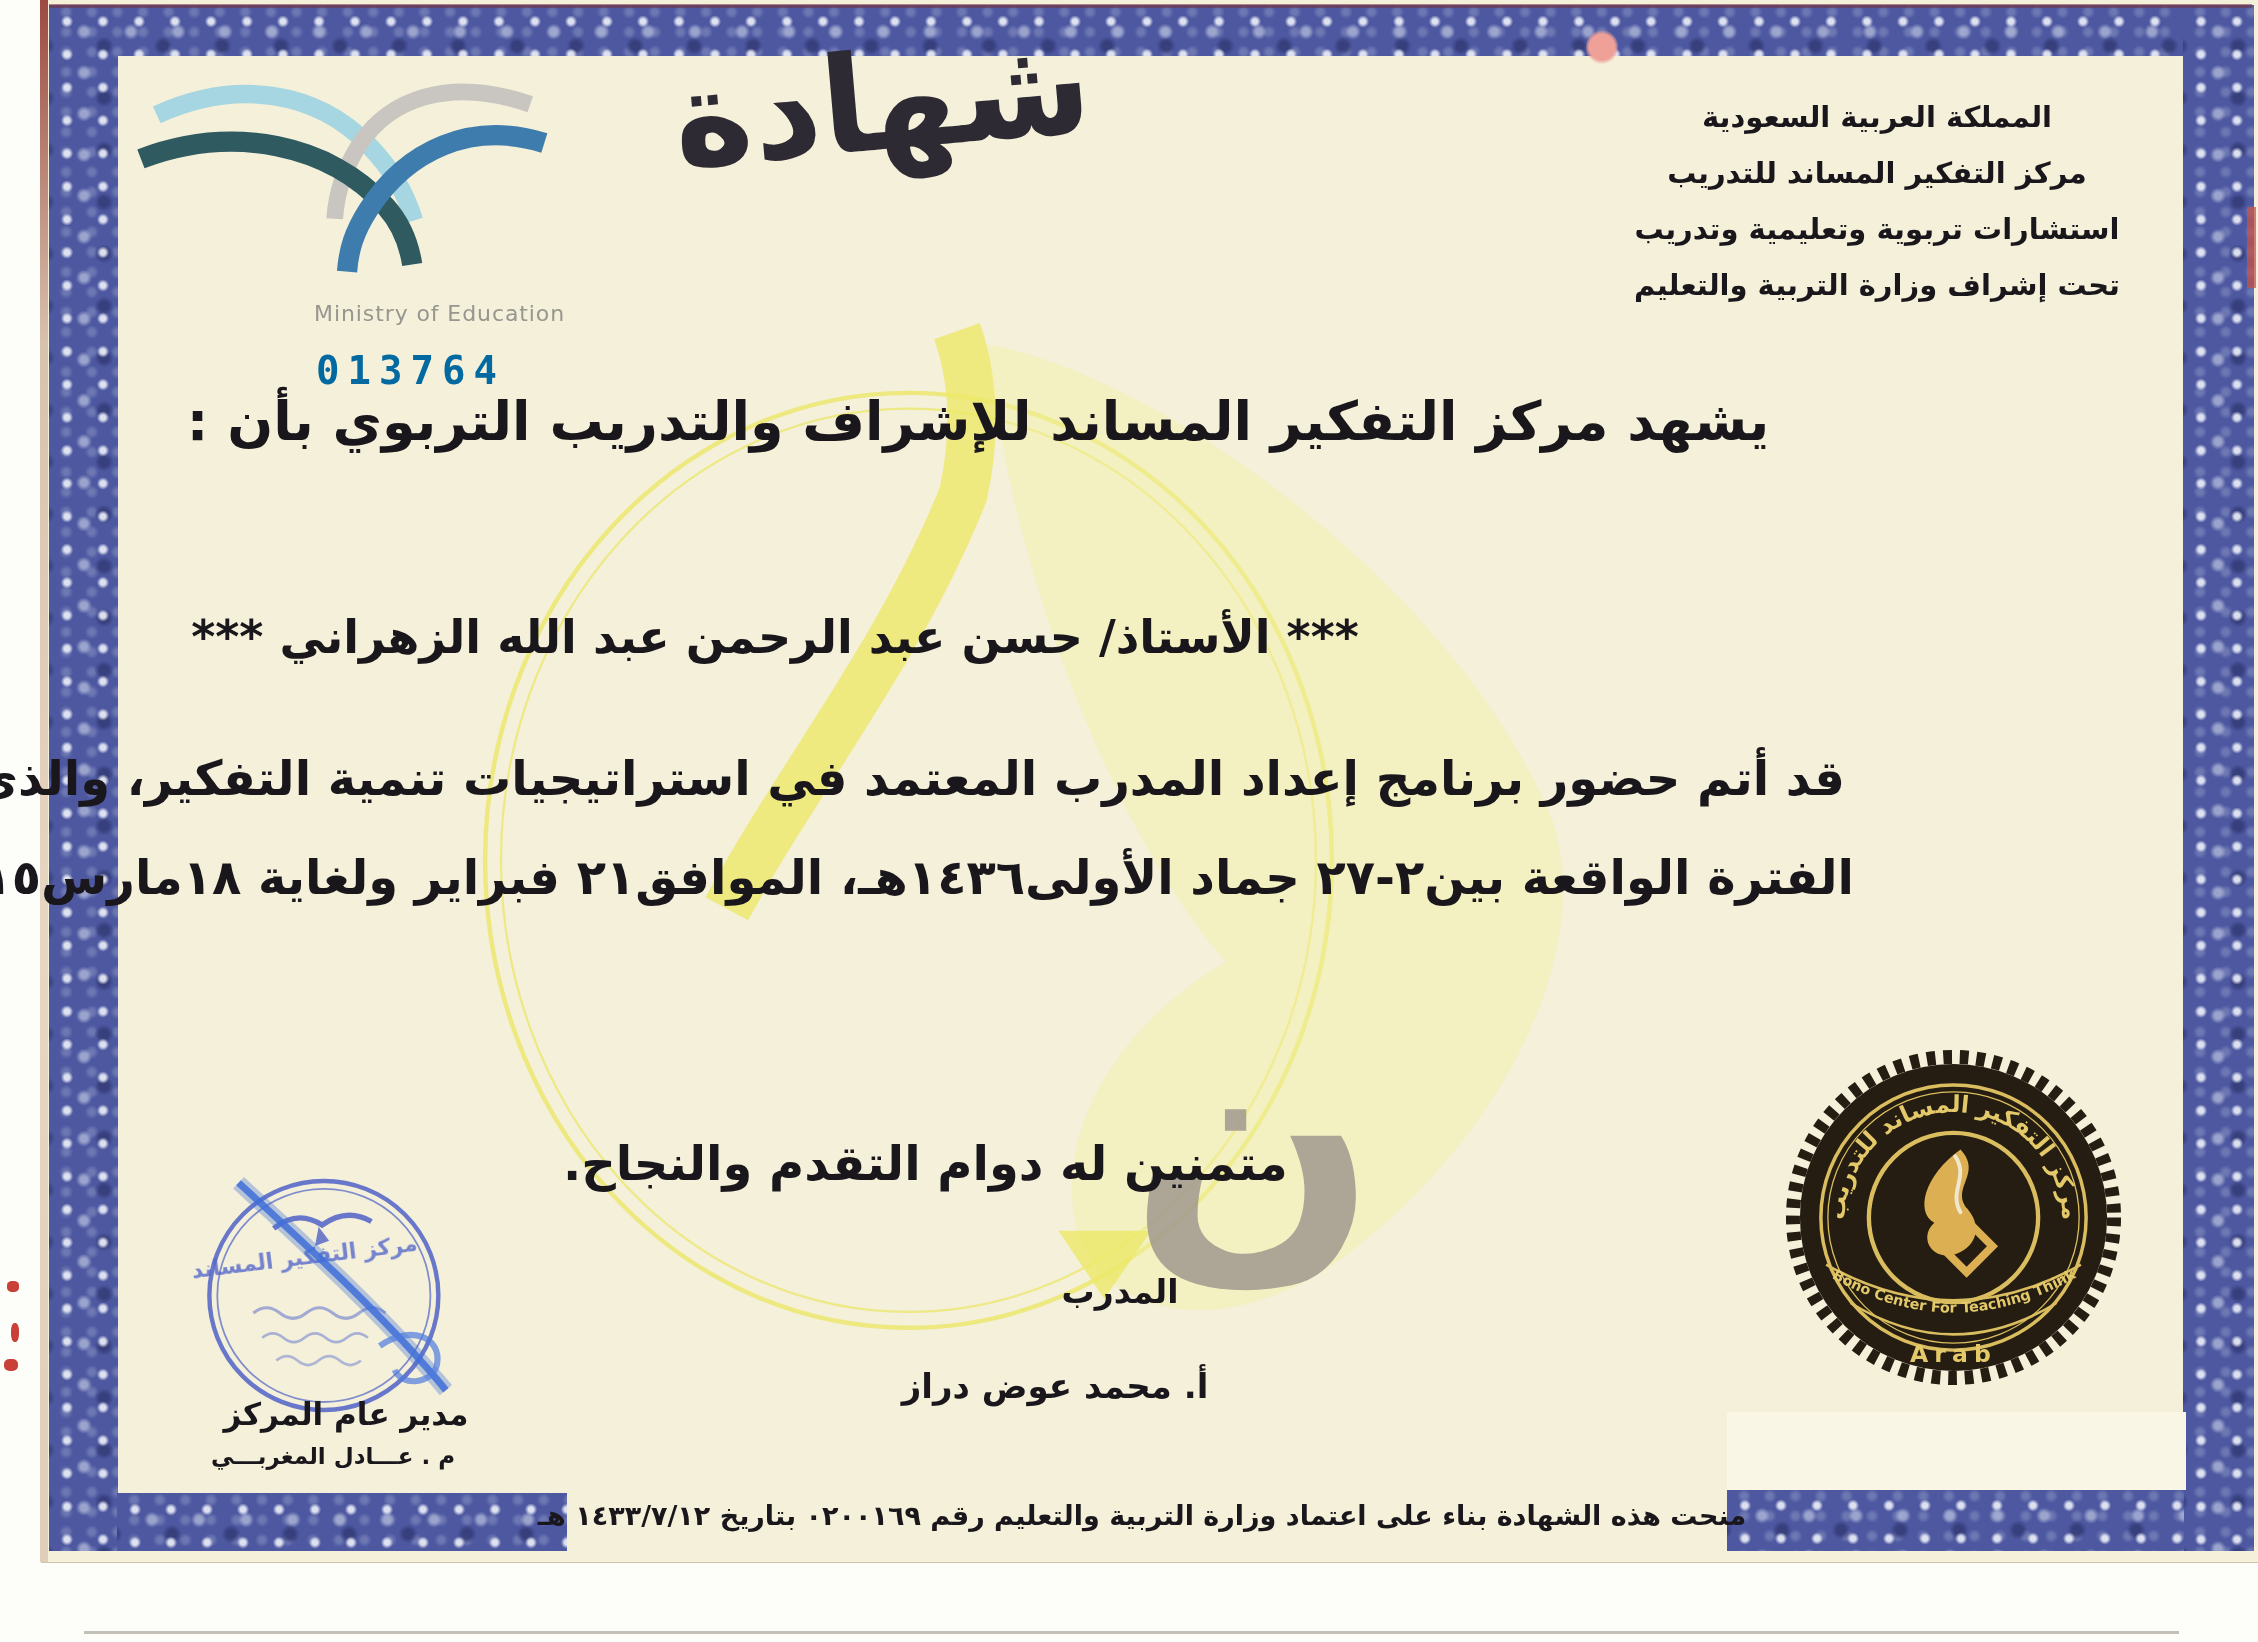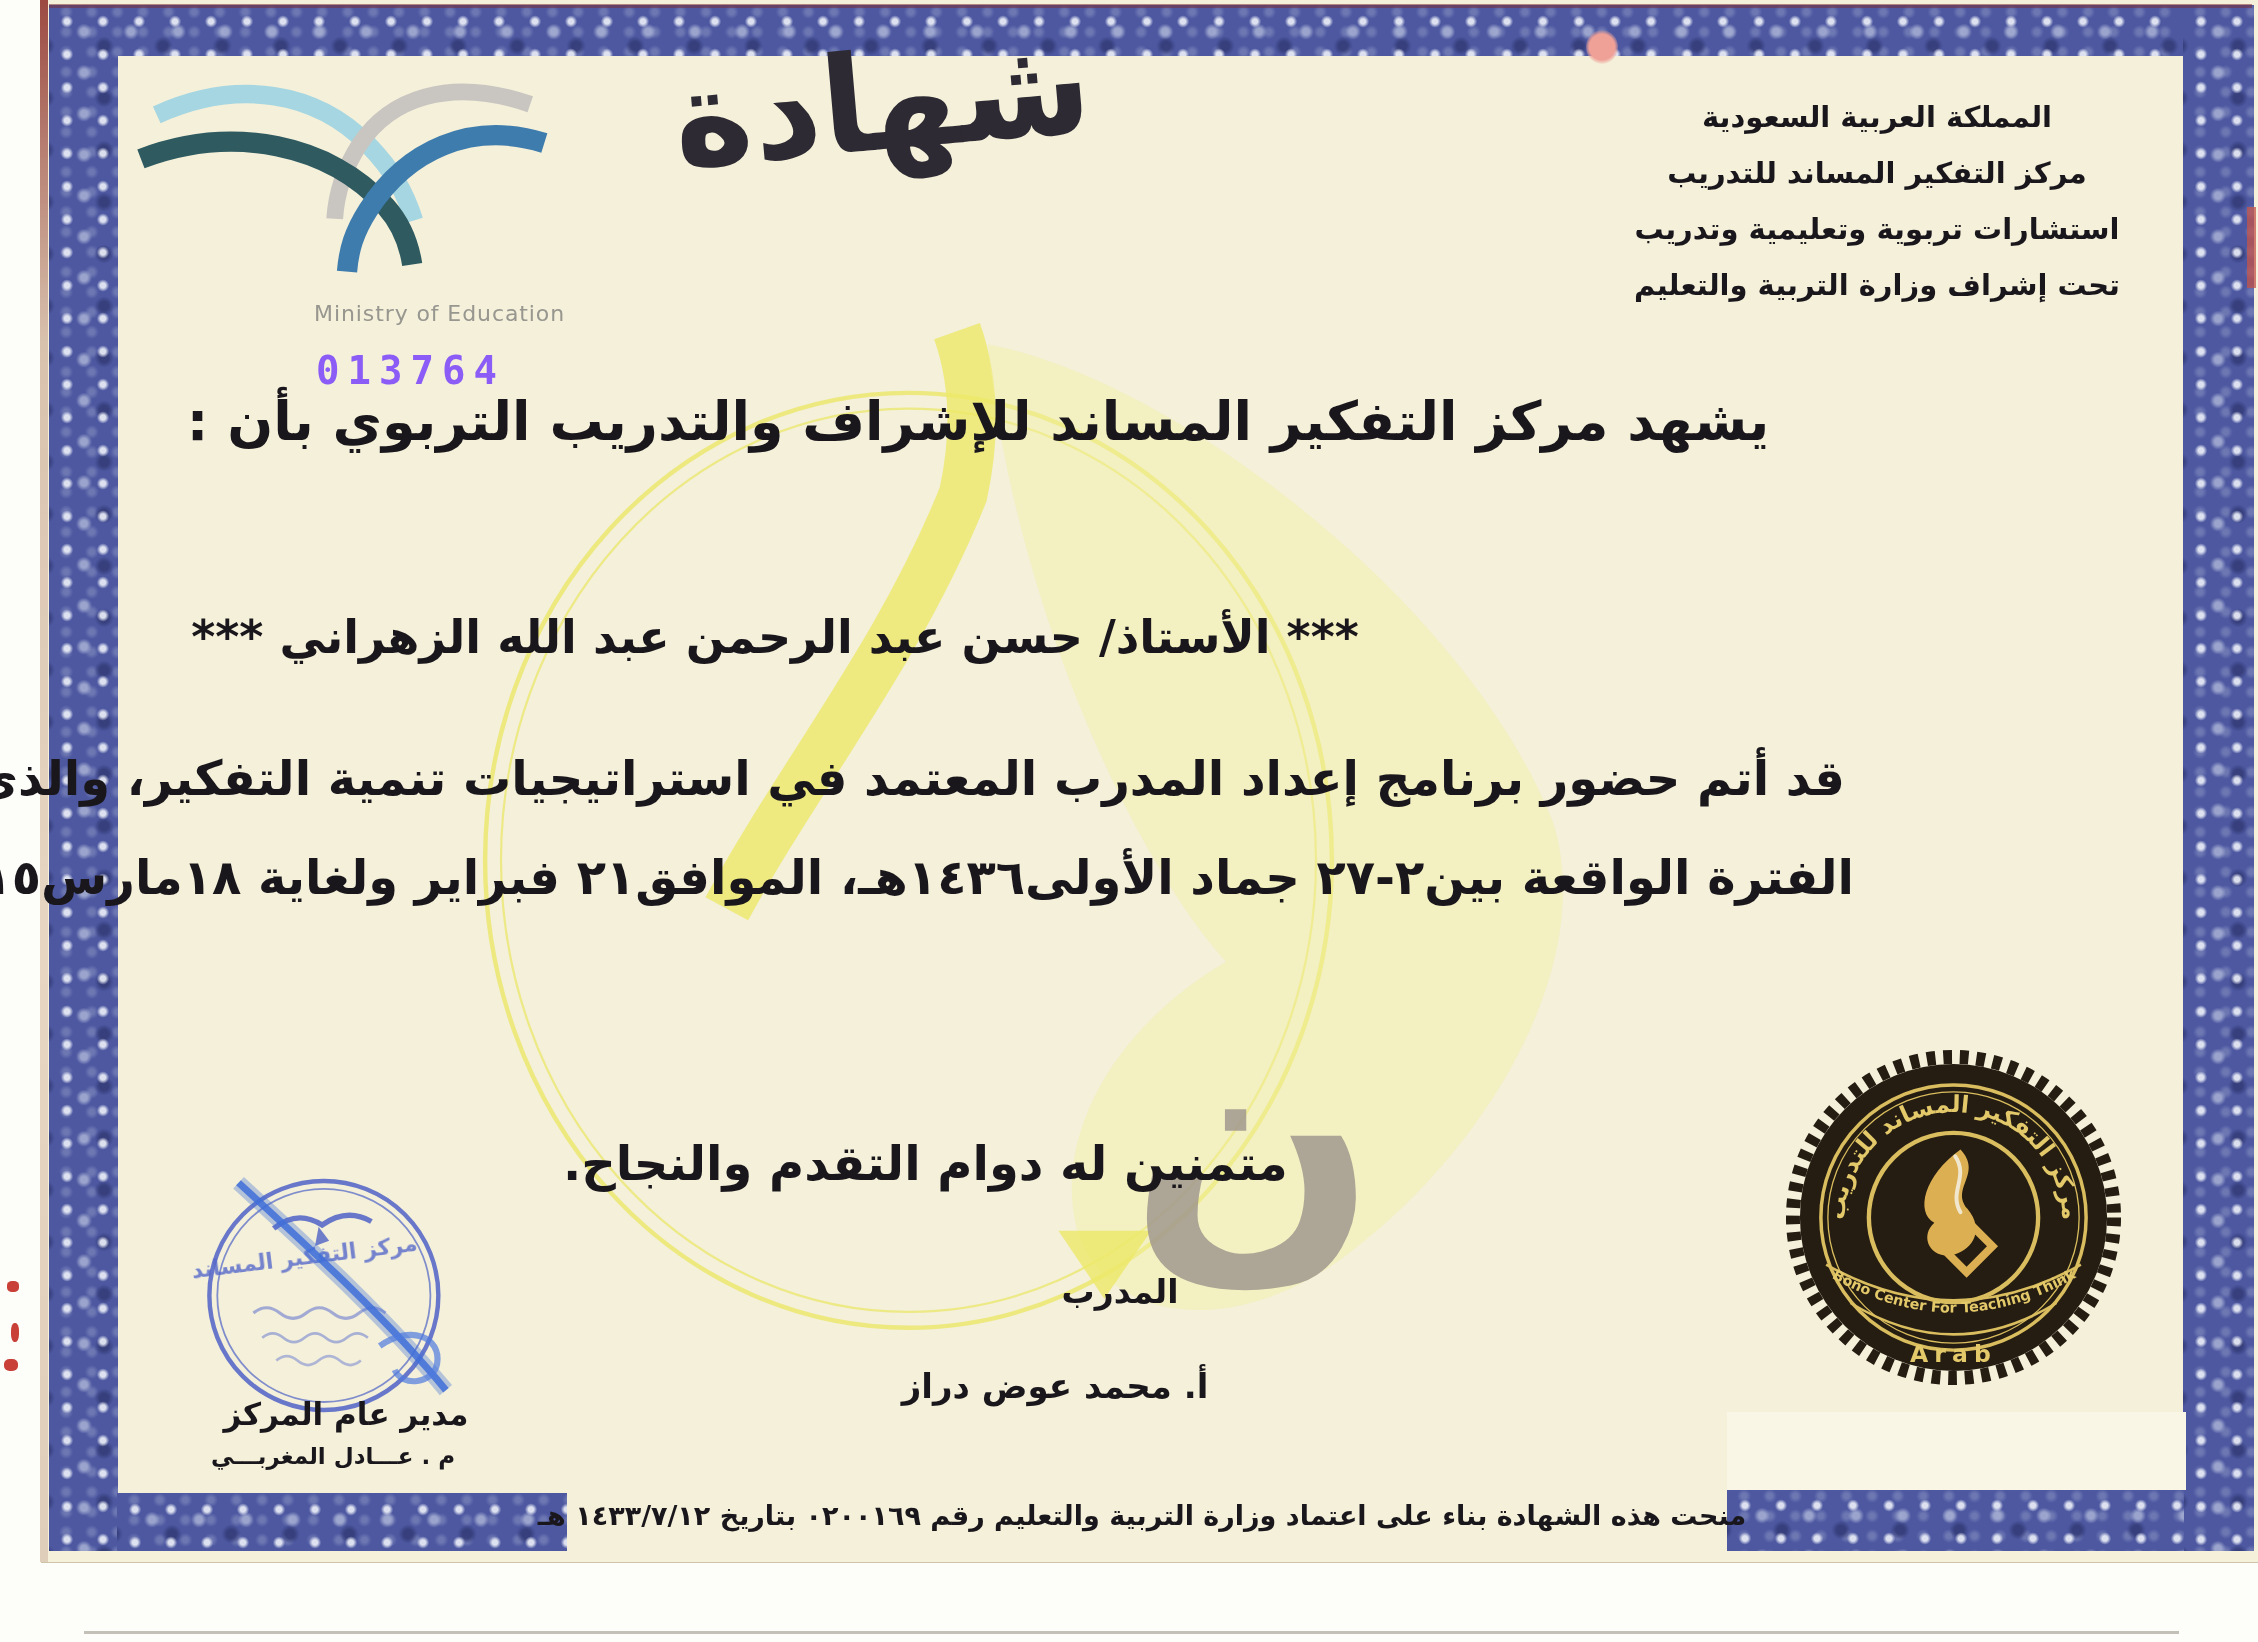--- a/index.html
+++ b/index.html
@@ -25,21 +25,21 @@
   .ctr{transform:translateX(-50%);}
   
   #org-block{top:74px;right:138px;text-align:center;display:flex;flex-direction:column;gap:25.6px;
              font-size:29px;line-height:1.05;margin-top:28px;}
   #title-callig{left:882px;top:25px;font-size:134px;color:#2d2a33;transform:translateX(-50%) rotate(-5deg);
                 font-weight:bold;direction:rtl;}
   #ministry-ar{left:300px;top:268px;width:265px;text-align:right;font-size:26.5px;color:#35808e;
                font-weight:bold;direction:rtl;}
   #ministry-en{left:300px;top:301px;width:265px;text-align:right;font-size:22px;color:#97968f;
                letter-spacing:0.9px;font-weight:normal;}
-  #serial{left:316px;top:348px;font-size:39px;font-weight:bold;color:#8b5cf6;
+  #serial{left:316px;top:348px;font-size:39px;font-weight:bold;color:#0369a1;
           font-family:"DejaVu Sans Mono",monospace;letter-spacing:8px;}
   #intro{left:978px;top:390px;font-size:54px;}
   #recipient{left:775px;top:610px;font-size:46px;}
   .bodyline{font-size:48px;}
   #body1{right:413px;top:750px;}
   #body2{right:404px;top:849px;}
   #body3{left:869px;top:946px;}
   #body4{left:563px;top:1135px;}
   #trainer-label{left:1120px;top:1272px;font-size:33px;}
   #trainer-name{left:1055px;top:1366px;font-size:34px;transform:translateX(-50%);left:1055px;}

